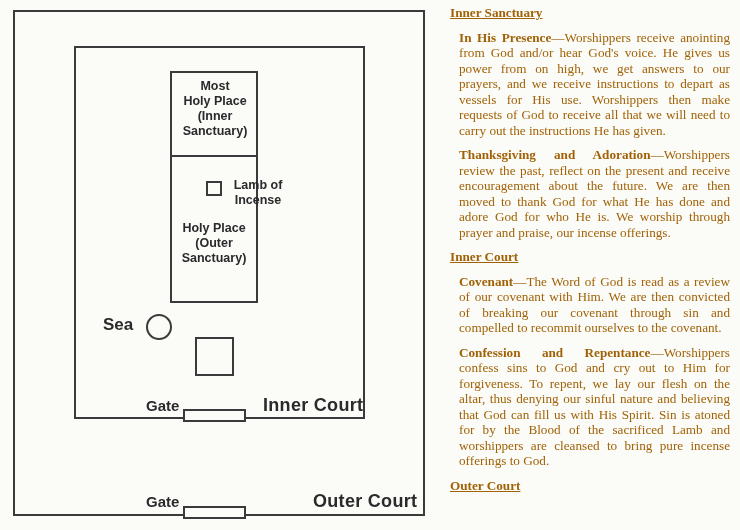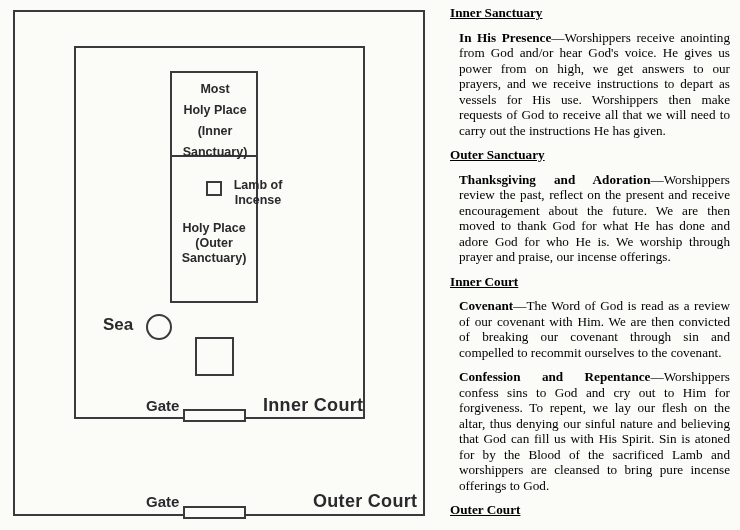--- a/index.html
+++ b/index.html
@@ -22,21 +22,21 @@
   .inner-court-rect { left: 74px; top: 46px; width: 291px; height: 373px; }
   .sanctuary-rect   { left: 170px; top: 71px; width: 88px; height: 232px; }
   .sanctuary-divider { position: absolute; left: 170px; top: 155px; width: 88px; height: 0; border-top: 2px solid #3a3a3c; }
 
   .dlabel {
     position: absolute;
     font-weight: bold;
     color: #2a2a2c;
     white-space: pre-line;
   }
-  .most-holy   { left: 171px; top: 79px;  width: 88px; text-align: center; font-size: 12.5px; line-height: 21px; }
+  .most-holy   { left: 171px; top: 79px;  width: 88px; text-align: center; font-size: 12.5px; line-height: 15px; }
   .holy-place  { left: 171px; top: 221px; width: 86px; text-align: center; font-size: 12.5px; line-height: 15px; }
 
   .incense-square { left: 206px; top: 181px; width: 16px; height: 15px; }
   .incense-label  { left: 228px; top: 178px; width: 60px; text-align: center; font-size: 12.5px; line-height: 14.5px; }
 
   .sea-label  { left: 103px; top: 315px; font-size: 17px; }
   .sea-circle { position: absolute; left: 146px; top: 314px; width: 26px; height: 26px; border: 2px solid #3a3a3c; border-radius: 50%; }
 
   .burnt-altar { left: 195px; top: 337px; width: 39px; height: 39px; }
   .burnt-label { left: 240px; top: 339px; width: 94px; text-align: center; font-size: 13px; line-height: 15.5px; }
@@ -49,21 +49,21 @@
 
   .inner-court-label { left: 263px; top: 395px; font-size: 18px; letter-spacing: 0.3px; }
   .outer-court-label { left: 313px; top: 491px; font-size: 18px; letter-spacing: 0.3px; }
 
   
   .textcol {
     position: absolute; left: 450px; top: 5px; width: 289px;
     font-family: "Liberation Serif", serif;
     font-size: 13.2px; line-height: 15.5px;
     text-align: justify;
-    color: #000000;
+    color: #a16207;
   }
   .heading { font-weight: bold; text-decoration: underline; }
   .para { margin: 9px; }
   .lead { font-weight: bold; }
 </style>
 </head>
 <body>
 
 <div class="page">
 
@@ -102,21 +102,20 @@
   </div>
 
   <div class="textcol">
 
     <div class="section">
       <div class="heading">Inner Sanctuary</div>
       <p class="para"><span class="lead">In His Presence</span><span>—Worshippers receive anointing from God and/or hear God's voice.  He gives us power from on high, we get answers to our prayers, and we receive instructions to depart as vessels for His use.  Worshippers then make requests of God to receive all that we will need to carry out the instructions He has given.</span></p>
     </div>
 
     <div class="section">
-      <div class="heading">Outer Sanctuary</div>
       <p class="para"><span class="lead">Thanksgiving and Adoration</span><span>—Worshippers review the past, reflect on the present and receive encouragement about the future.  We are then moved to thank God for what He has done and adore God for who He is.  We worship through prayer and praise, our incense offerings.</span></p>
     </div>
 
     <div class="section">
       <div class="heading">Inner Court</div>
       <p class="para"><span class="lead">Covenant</span><span>—The Word of God is read as a review of our covenant with Him.  We are then convicted of breaking our covenant through sin and compelled to recommit ourselves to the covenant.</span></p>
       <p class="para"><span class="lead">Confession and Repentance</span><span>—Worshippers confess sins to God and cry out to Him for forgiveness.  To repent, we lay our flesh on the altar, thus denying our sinful nature and believing that God can fill us with His Spirit.  Sin is atoned for by the Blood of the sacrificed Lamb and worshippers are cleansed to bring pure incense offerings to God.</span></p>
     </div>
 
     <div class="section">

